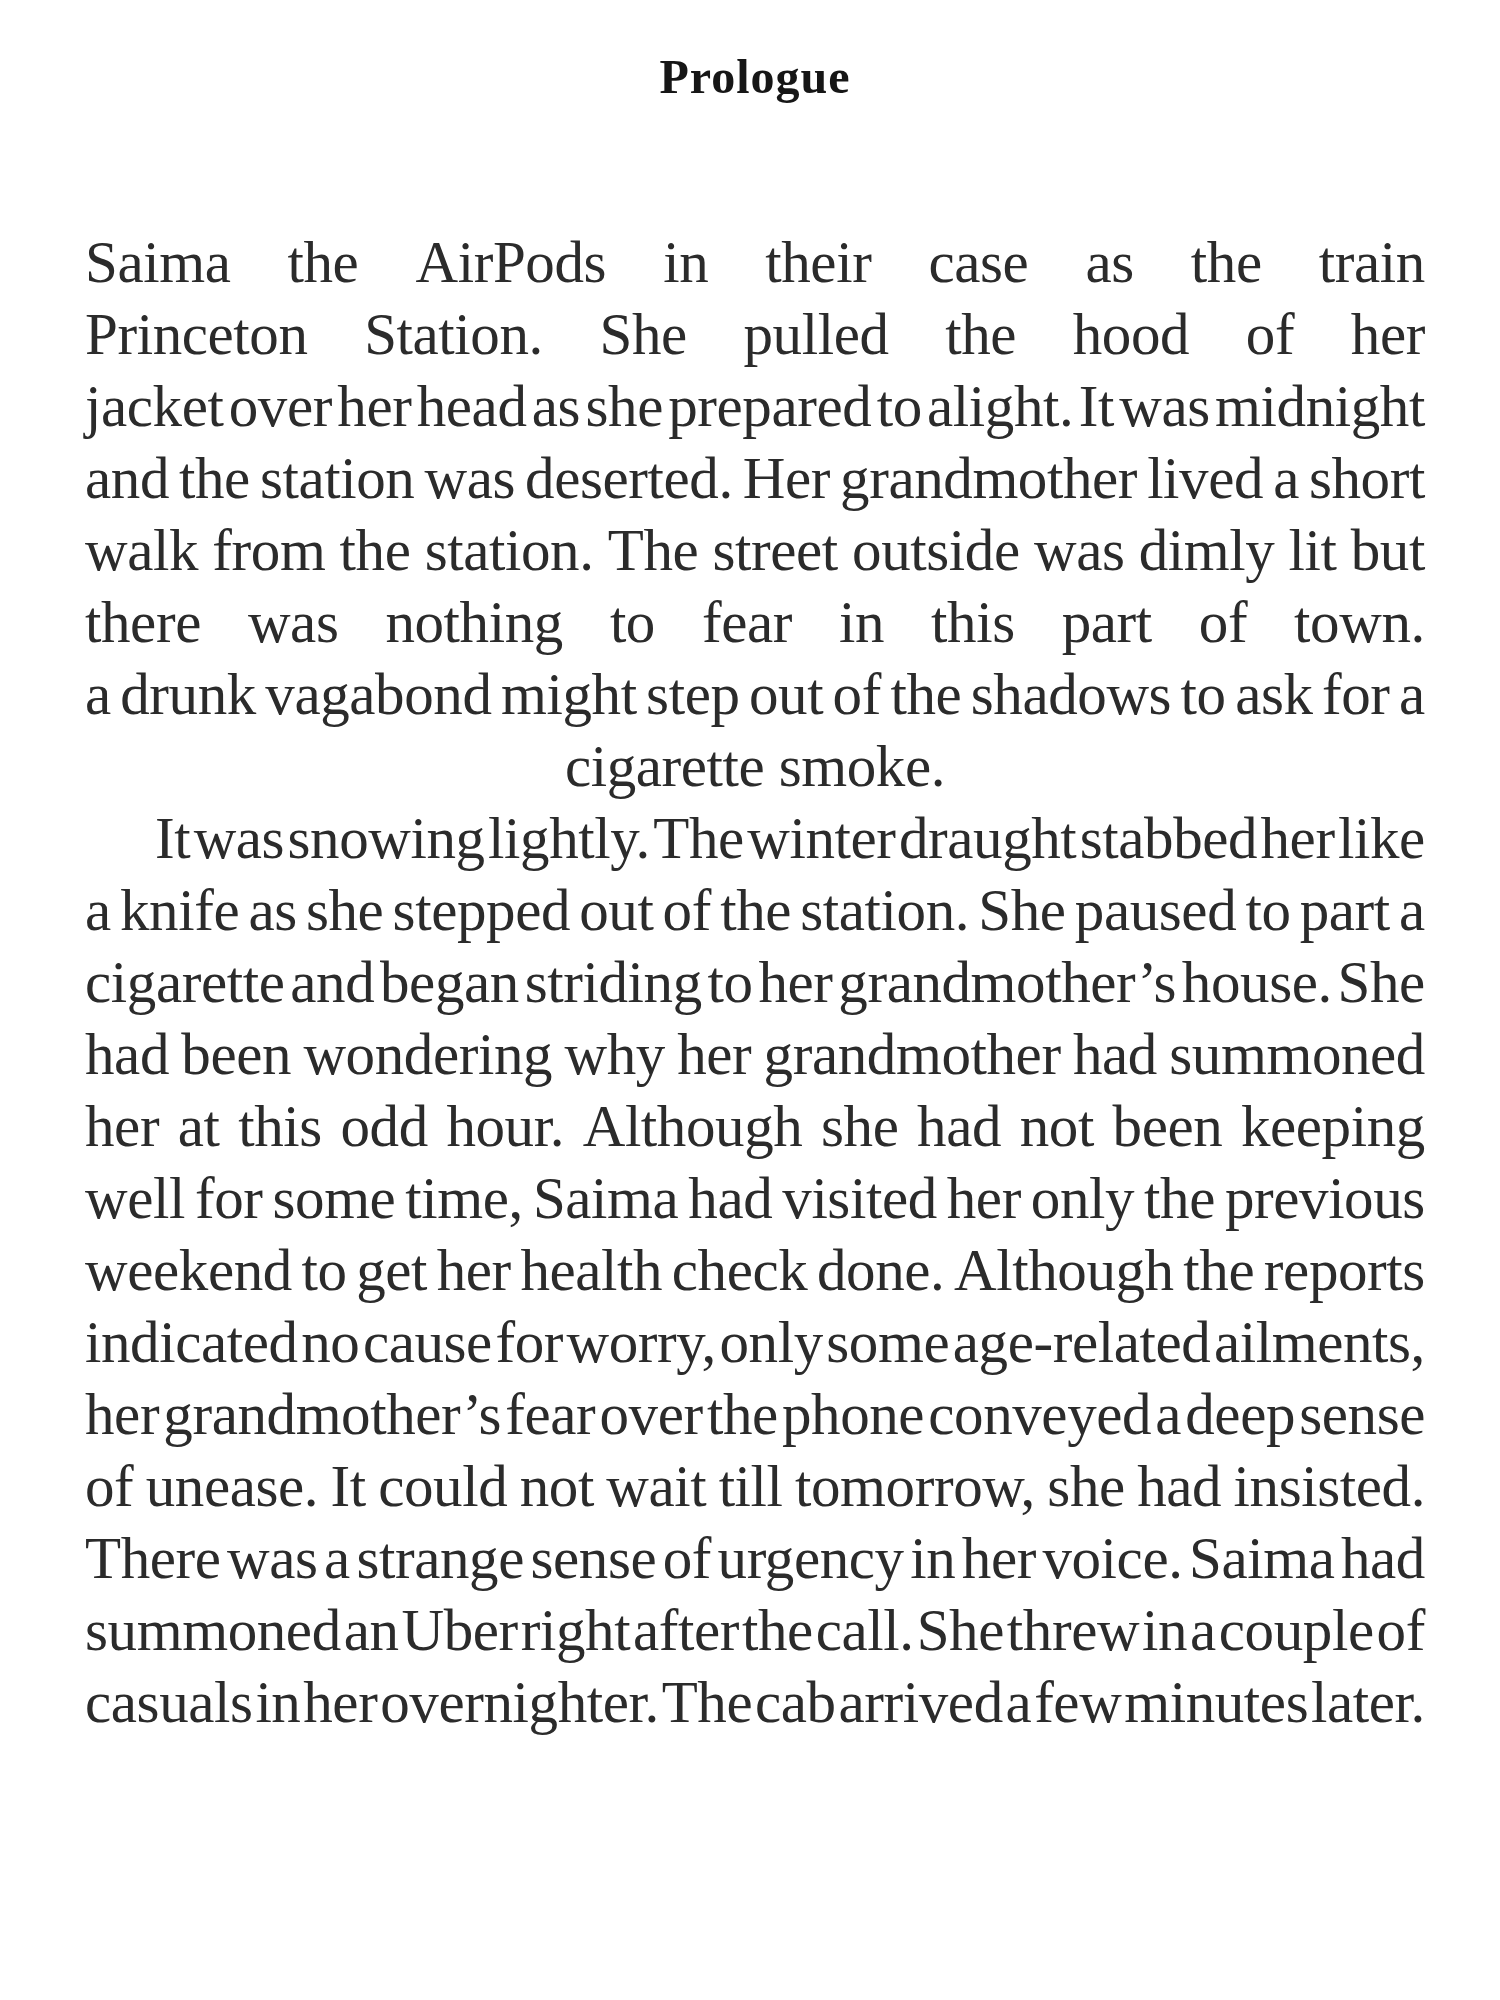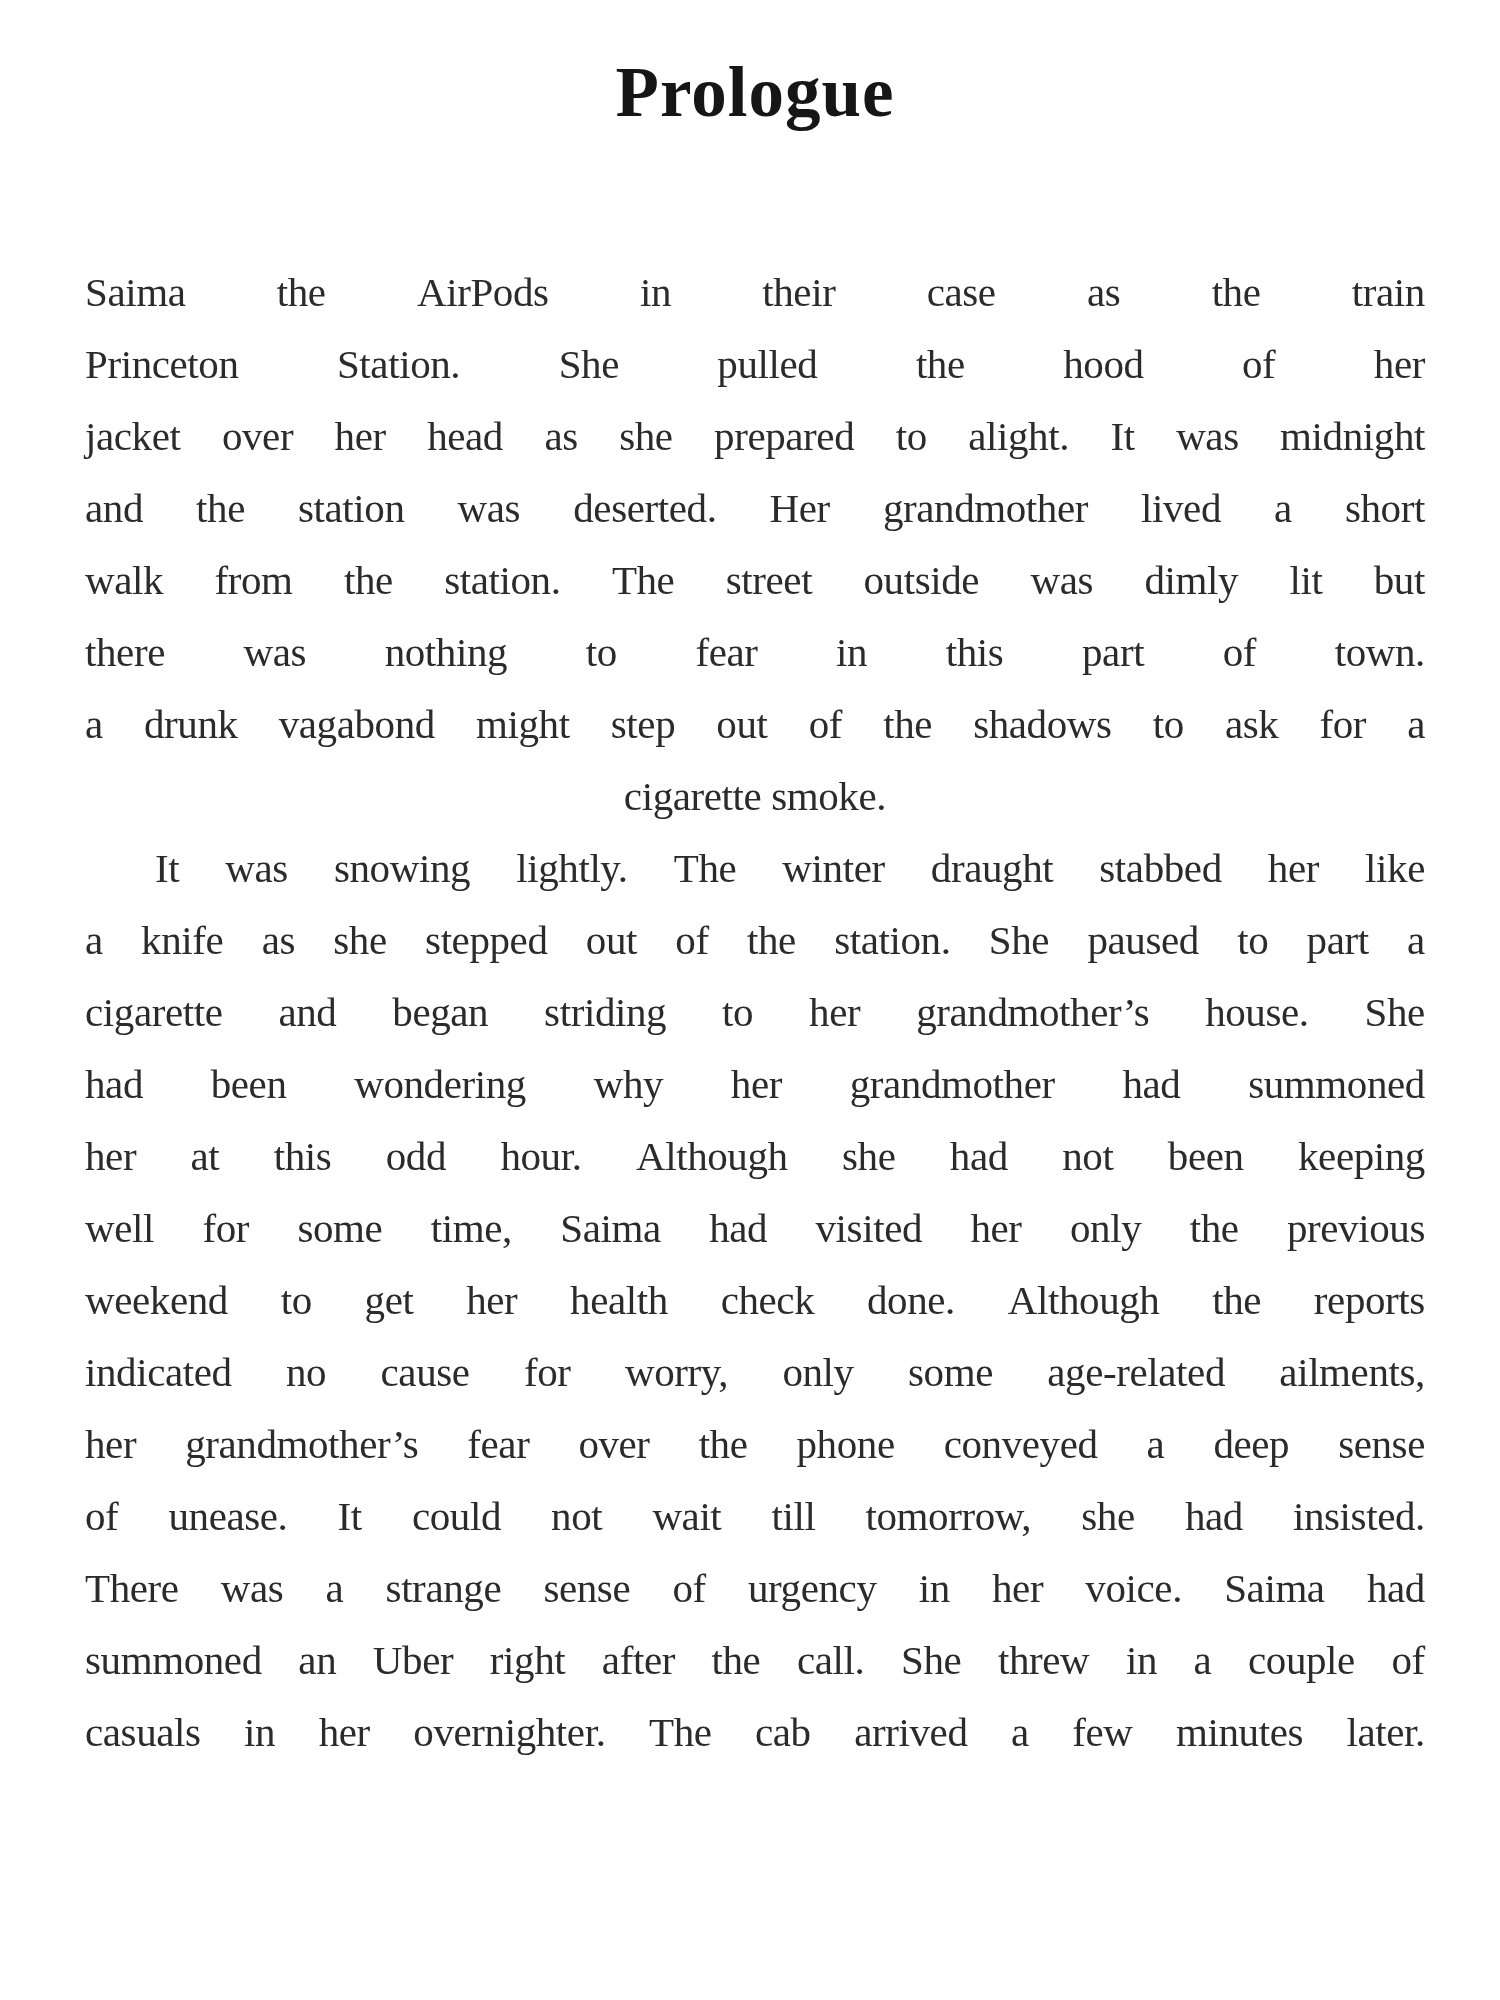--- a/index.html
+++ b/index.html
@@ -16,30 +16,30 @@
   }
   .page {
     width: 1340px;
     margin-left: 85px;
     margin-right: 75px;
   }
   .chapter-title {
     margin: 0;
     padding-top: 46px;
     text-align: center;
-    font-size: 71px;
+    font-size: 48px;
     font-weight: bold;
     color: #161616;
     letter-spacing: 1px;
     line-height: 1.3;
     font-family: "Liberation Serif", "DejaVu Serif", serif;
   }
   .body-text {
     margin-top: 118px;
-    font-size: 41px;
+    font-size: 59px;
     letter-spacing: -0.4px;
   }
   .paragraph { margin: 0; }
   .line {
     display: flex;
     justify-content: space-between;
     align-items: baseline;
     height: 72px;
     line-height: 72px;
     white-space: pre;

